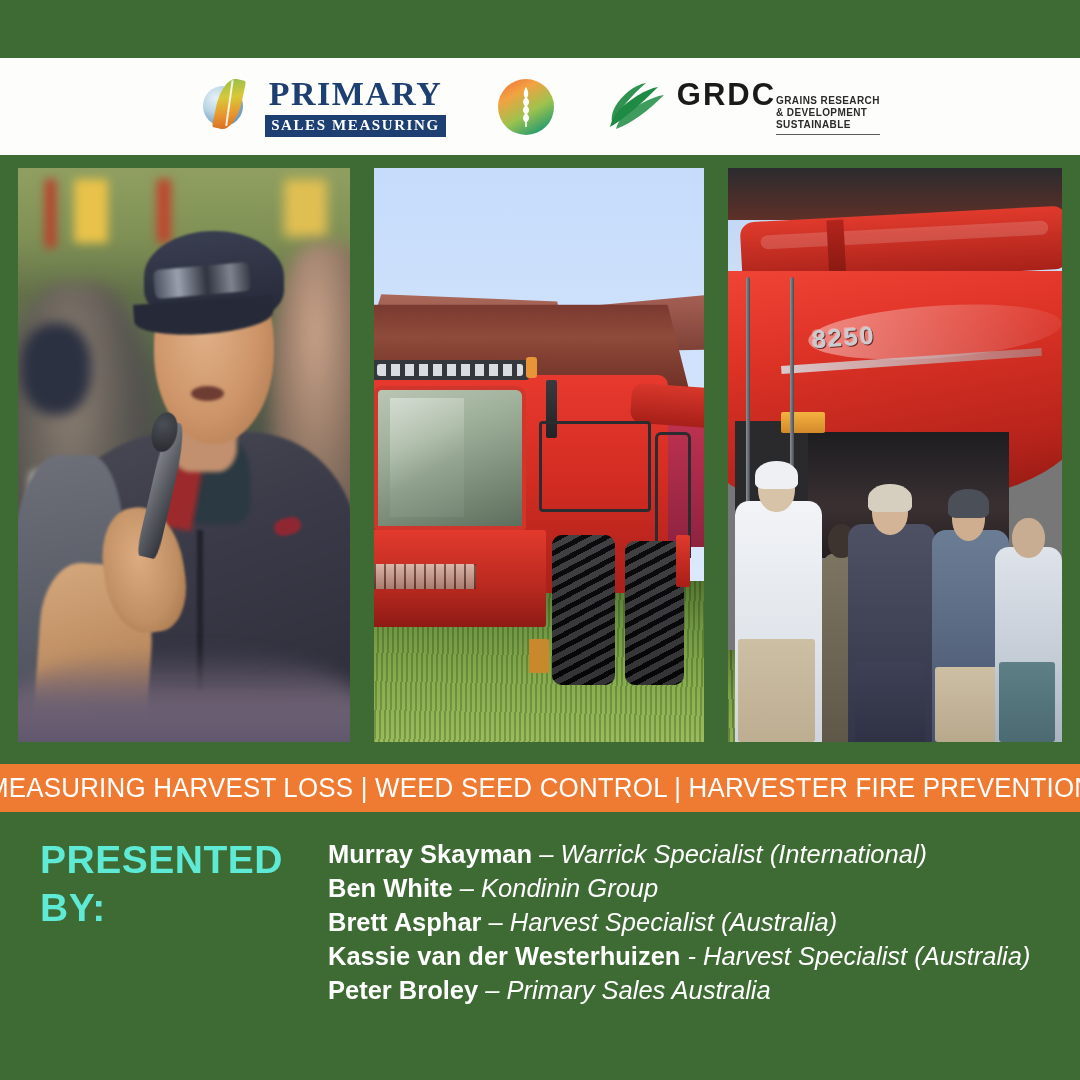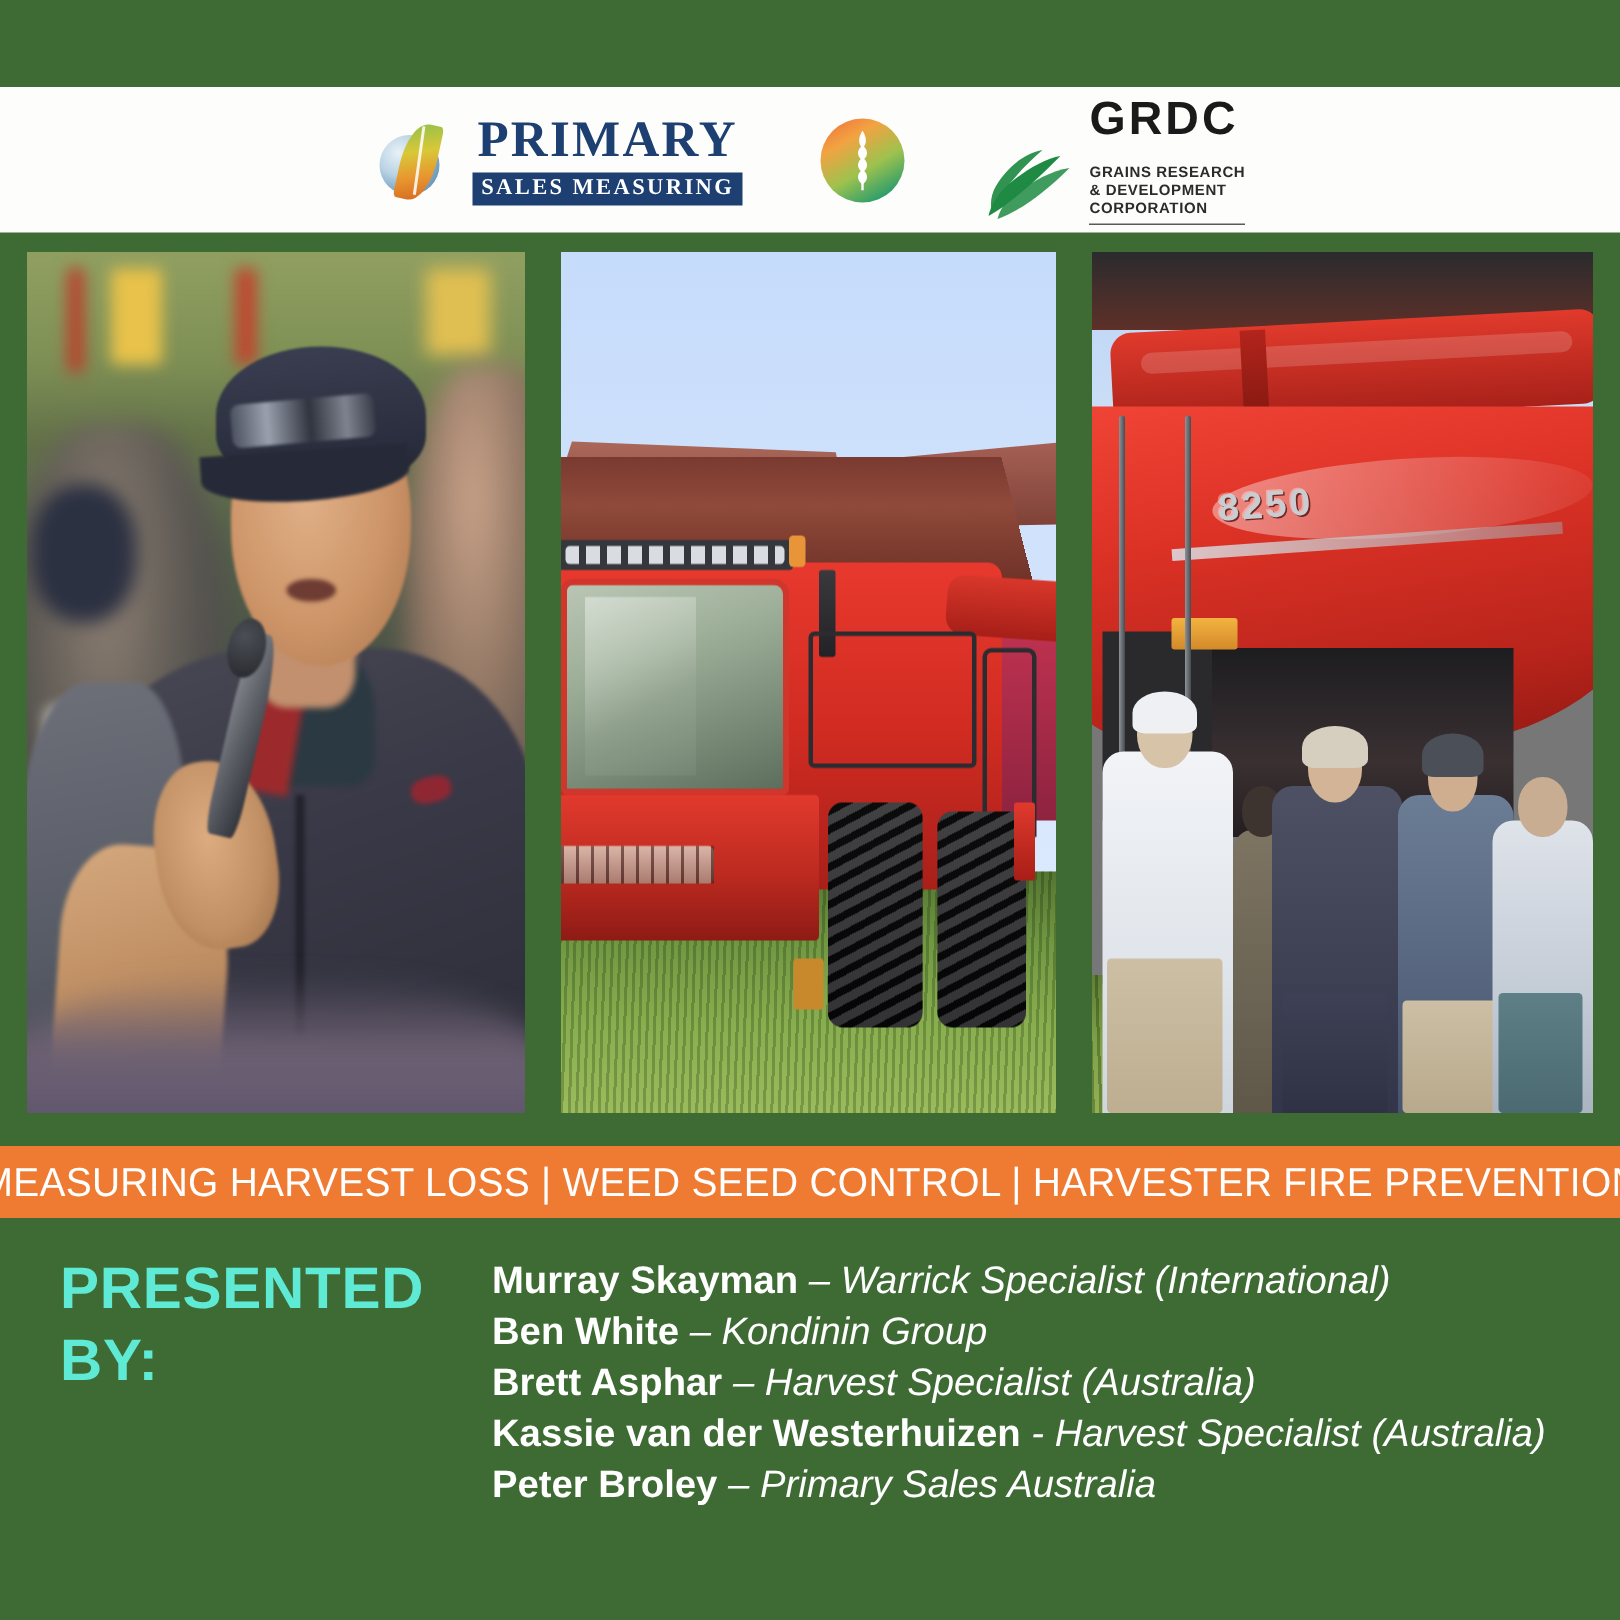--- a/index.html
+++ b/index.html
@@ -26,21 +26,21 @@
     width: 1080px;
     height: 97px;
     background: #fdfdfb;
     display: flex;
     align-items: center;
     justify-content: center;
     gap: 52px;
   }
   .logo {
     display: flex;
-    align-items: flex-end;
+    align-items: flex-start;
     gap: 9px;
   }
 
   
   .psa-mark {
     width: 56px;
     height: 56px;
     position: relative;
     flex: none;
   }
@@ -108,21 +108,21 @@
   .msf-text {
     font-weight: bold;
     font-size: 19px;
     line-height: 1.12;
     color: #2b2b2b;
     letter-spacing: .2px;
   }
 
   
   .grdc-mark { width: 62px; height: 54px; flex: none; }
-  .grdc-text { display: flex; flex-direction: column; }
+  .grdc-text { display: flex; flex-direction: row; }
   .grdc-title {
     font-weight: bold;
     font-size: 31px;
     letter-spacing: 2px;
     color: #1a1a1a;
     line-height: 1;
   }
   .grdc-sub {
     margin-top: 16px;
     font-size: 10px;
@@ -553,21 +553,21 @@
           <path d="M4 48 C18 40 34 26 52 8 C40 10 24 20 12 32 C8 37 5 43 4 48 Z"></path>
           <path d="M6 44 C14 30 26 16 40 4 C28 6 16 16 9 28 C6 33 5 39 6 44 Z" opacity=".92"></path>
           <path d="M10 50 C26 44 42 32 58 16 C44 18 28 28 16 38 C13 42 11 46 10 50 Z" opacity=".85"></path>
         </g>
       </svg>
       <div class="grdc-text">
         <div class="grdc-title">GRDC</div>
         <div class="grdc-sub">
           <div>GRAINS RESEARCH</div>
           <div>&amp; DEVELOPMENT</div>
-          <div>CORPORATION</div>
+          <div>SUSTAINABLE</div>
         </div>
       </div>
     </div>
   </div>
 
   <div class="photo-row">
 
     <div class="photo p1">
       <div class="bg"></div>
       <div class="machine"></div>

